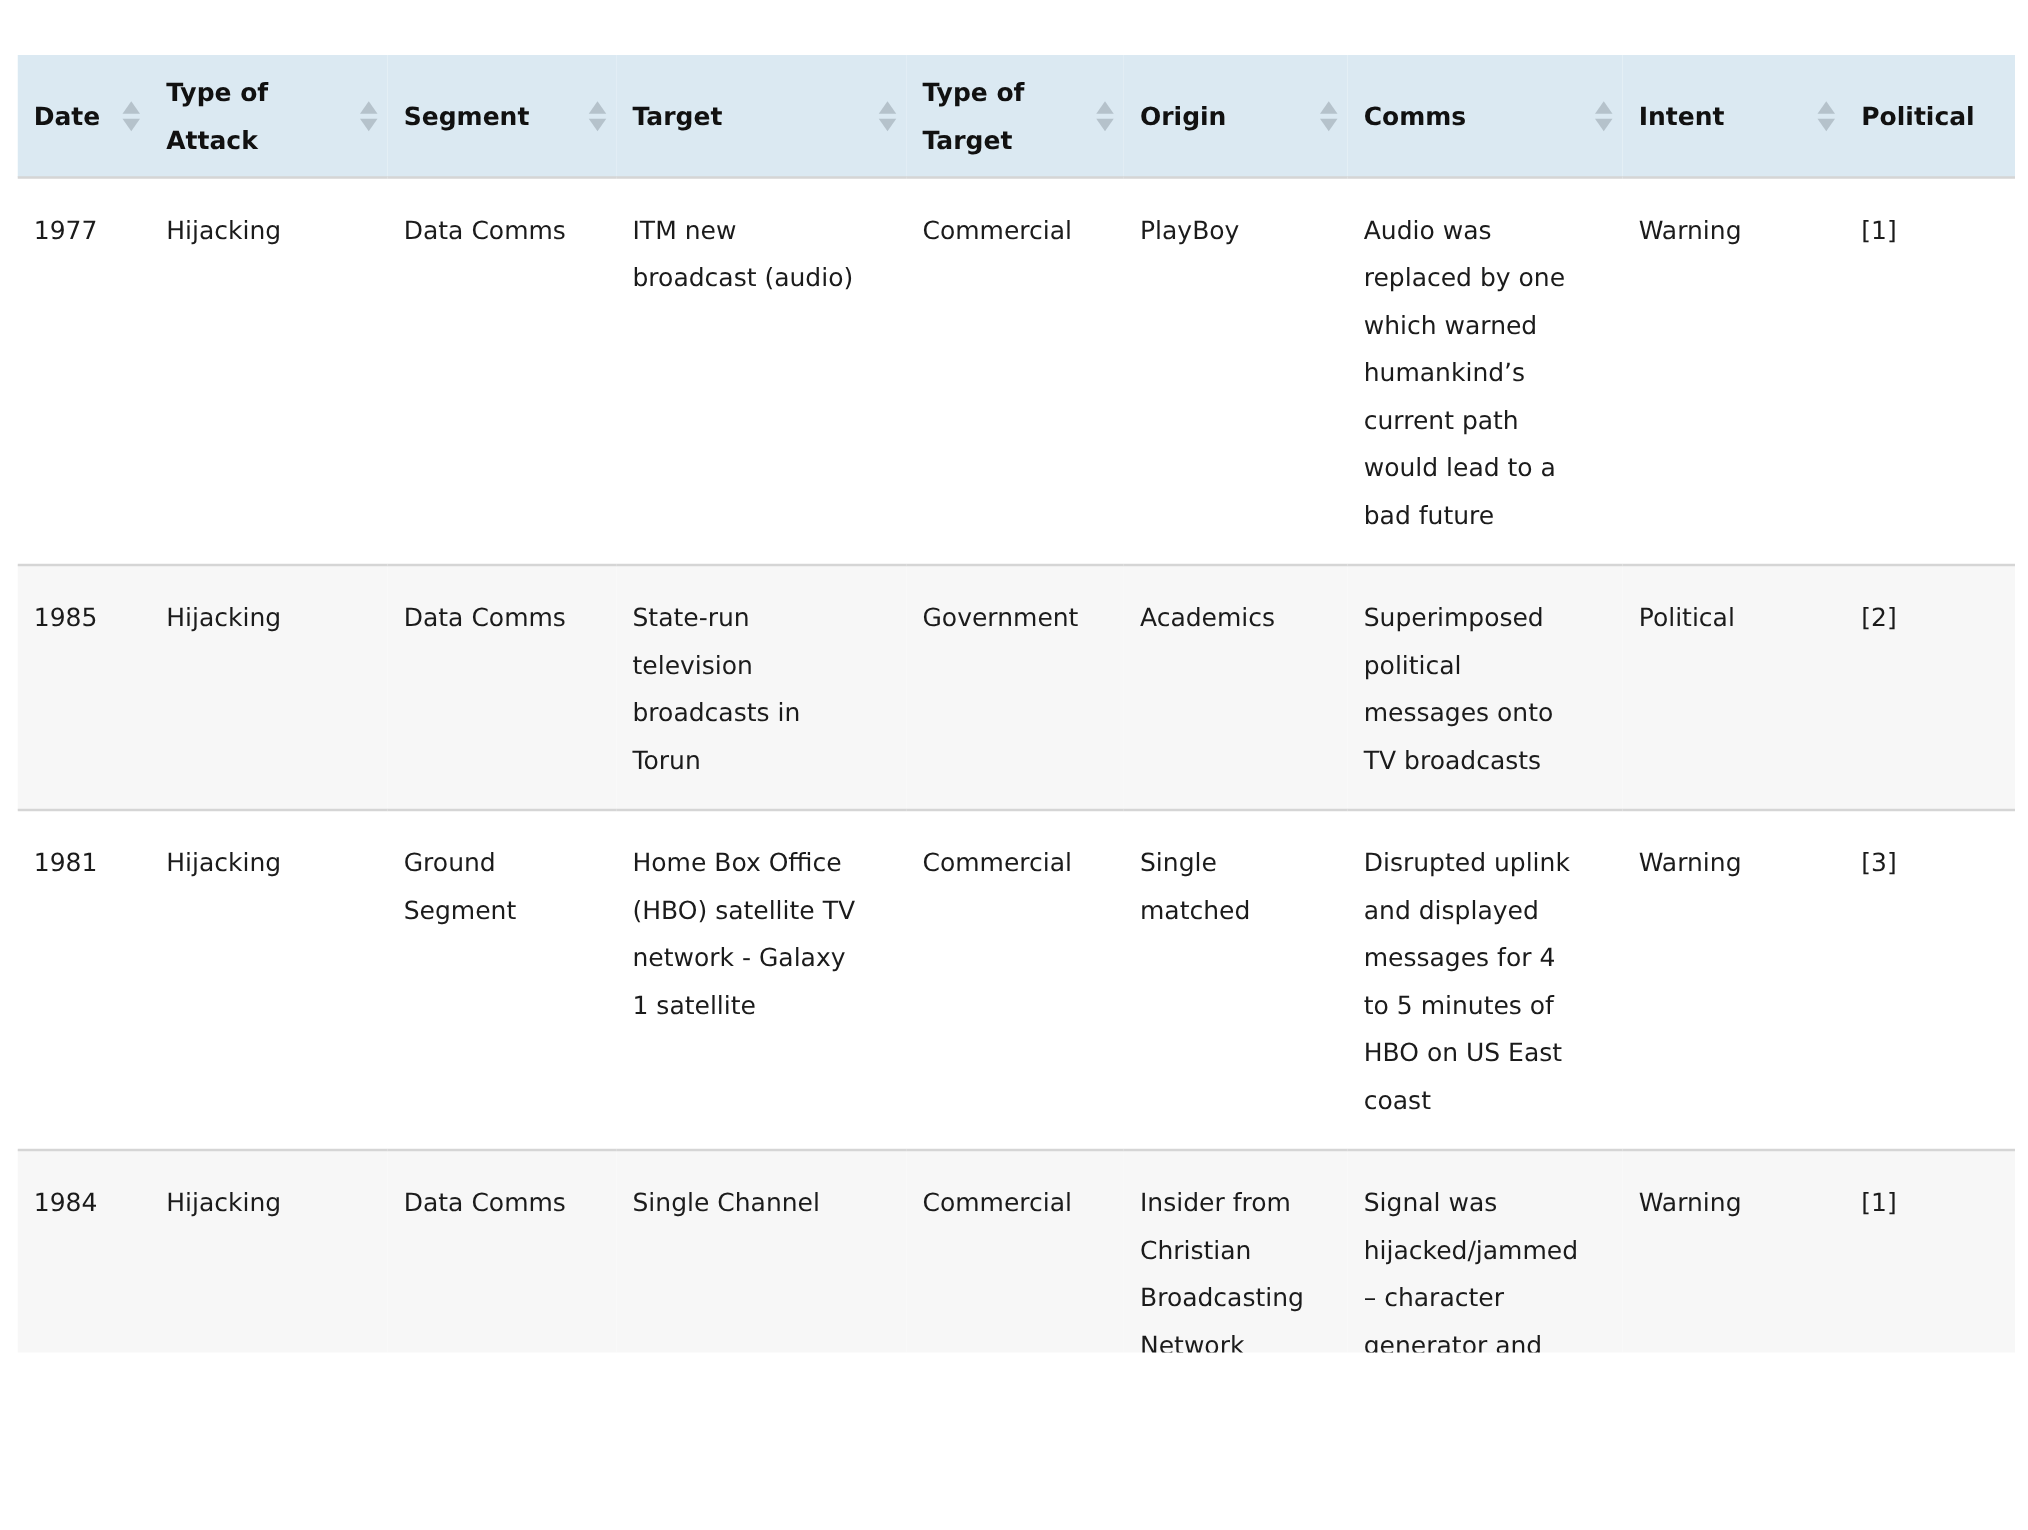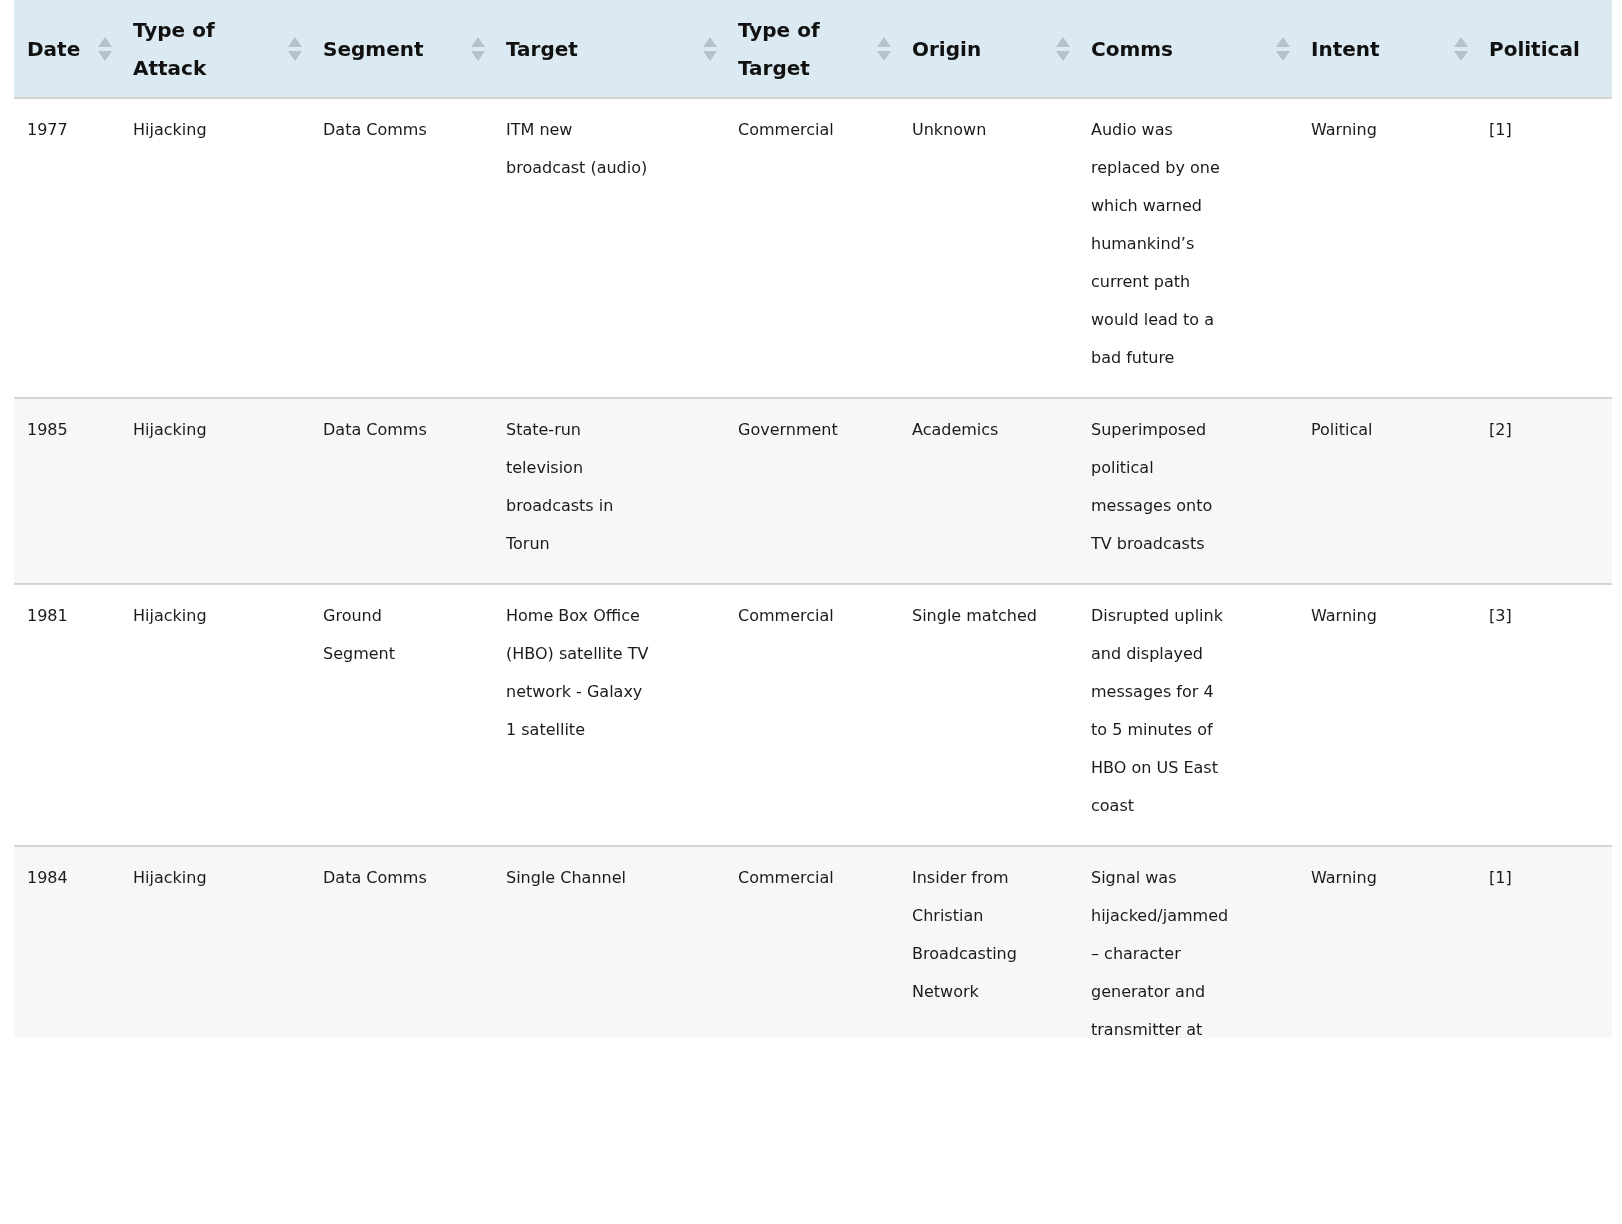--- a/index.html
+++ b/index.html
@@ -7,20 +7,21 @@
   body {
     width: 1622px; height: 1224px; overflow: hidden;
     background: #ffffff;
     font-family: "DejaVu Sans", "Liberation Sans", sans-serif;
     color: #1b1b1b;
   }
   .table-wrap {
     margin-left: 14px;
     width: 1598px; height: 1038px;
     overflow: hidden;
+    margin-top: 44px;
   }
   table {
     border-collapse: collapse;
     table-layout: fixed;
     width: 1700px;
   }
   thead tr { height: 98px; }
   thead th {
     background: #dbe9f2;
     vertical-align: middle;
@@ -30,22 +31,22 @@
     line-height: 38px;
     font-weight: bold;
     color: #111111;
   }
   thead { border-bottom: 2px solid #ccd3d8; }
   tbody tr { border-top: 2px solid #d5d5d5; background: #ffffff; }
   tbody { border-bottom: 2px solid #d5d5d5; }
   tbody tr:nth-child(even) { background: #f7f7f7; }
   td {
     vertical-align: top;
-    padding: 12px 16px 20px 13px;
-    font-size: 16px;
+    padding: 22px 16px 20px 13px;
+    font-size: 20px;
     line-height: 38px;
     white-space: pre-line;
   }
   .th-inner {
     display: flex;
     align-items: center;
     justify-content: space-between;
     gap: 6px;
   }
   .th-label { white-space: pre-line; }
@@ -170,21 +171,21 @@
       </tr>
     </thead>
     <tbody>
       <tr>
         <td>1977</td>
         <td>Hijacking</td>
         <td>Data Comms</td>
         <td>ITM new
 broadcast (audio)</td>
         <td>Commercial</td>
-        <td>Unknown</td>
+        <td>PlayBoy</td>
         <td>Audio was
 replaced by one
 which warned
 humankind’s
 current path
 would lead to a
 bad future</td>
         <td>Warning</td>
         <td>[1]</td>
       </tr>

